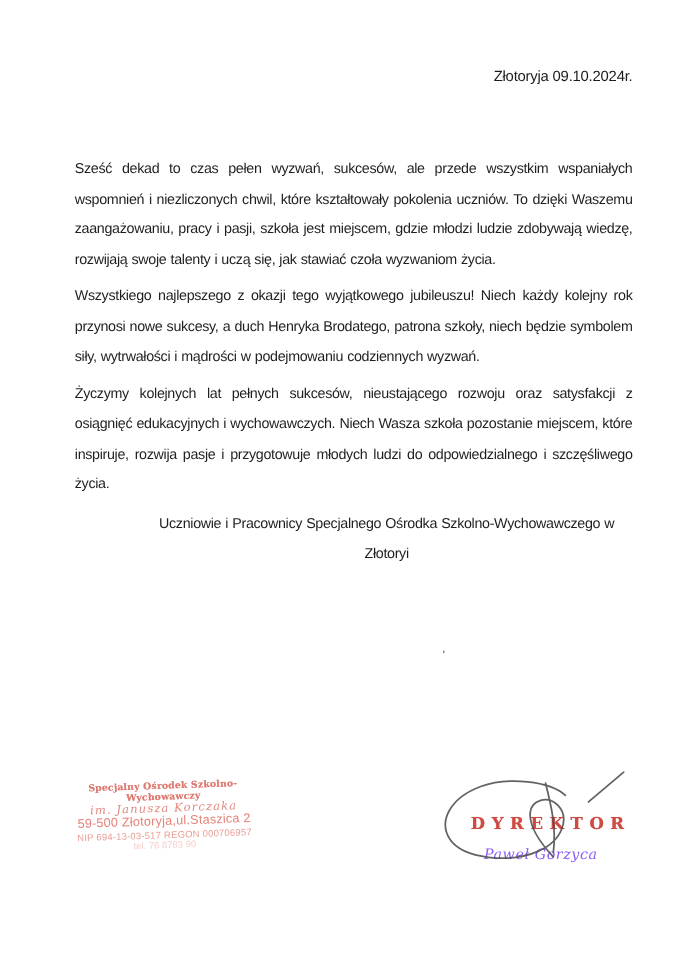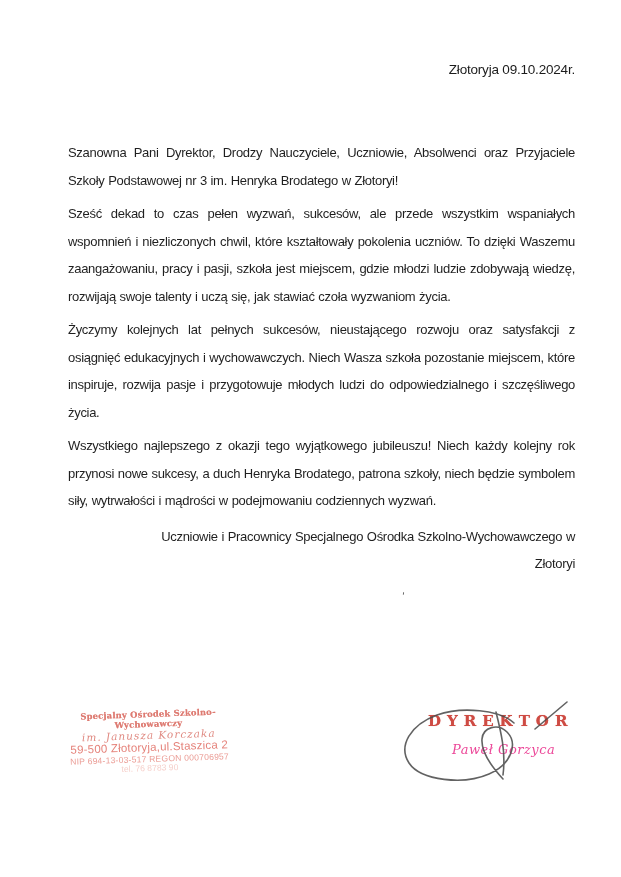--- a/index.html
+++ b/index.html
@@ -27,21 +27,21 @@
     line-height:27.5px;
     letter-spacing:-0.3px;
     word-spacing:0.4px;
   }
   .body-text p{
     margin:0 0 6px 0;
     text-align:justify;
   }
   .body-text p.closing{ text-align:left; }
   .body-text p.sig-line{
-    text-align:right;
+    text-align:center;
     margin-top:8px;
     padding-left:60px;
   }
   .stray-mark{
     position:absolute;
     top:590px;left:402px;
     font-size:11px;
     color:#555;
     transform:rotate(8deg);
   }
@@ -82,58 +82,57 @@
     letter-spacing:0.2px;
   }
   .stamp-left .s5{
     font-size:8.6px;
     color:#f3c3bd;
     opacity:0.8;
   }
   
   .stamp-dir{
     position:absolute;
-    top:712px;left:428px;
+    top:740px;left:428px;
     width:160px;
     user-select:none;
   }
   .stamp-dir .title{
     font-family:"DejaVu Serif", serif;
     font-weight:bold;
     font-size:15px;
     letter-spacing:6px;
     color:#ce4b43;
     text-shadow:0 0 0.7px #d9726b;
   }
   .stamp-dir .name{
     font-family:"DejaVu Serif", serif;
     font-style:italic;
     font-size:13px;
-    color:#ec4899;
-    margin:12px 0 0 24px;
+    color:#8b5cf6;
+    margin:12px 0 0 12px;
     letter-spacing:0.5px;
   }
   .signature-svg{
     position:absolute;
     top:692px;left:392px;
     pointer-events:none;
   }
 </style>
 </head>
 <body>
 
 <div class="page">
 
   <div class="date">Złotoryja 09.10.2024r.</div>
 
   <div class="body-text">
-    <p>Szanowna Pani Dyrektor, Drodzy Nauczyciele, Uczniowie, Absolwenci oraz Przyjaciele Szkoły Podstawowej nr 3 im. Henryka Brodatego w Złotoryi!</p>
     <p>Sześć dekad to czas pełen wyzwań, sukcesów, ale przede wszystkim wspaniałych wspomnień i niezliczonych chwil, które kształtowały pokolenia uczniów. To dzięki Waszemu zaangażowaniu, pracy i pasji, szkoła jest miejscem, gdzie młodzi ludzie zdobywają wiedzę, rozwijają swoje talenty i uczą się, jak stawiać czoła wyzwaniom życia.</p>
+    <p>Wszystkiego najlepszego z okazji tego wyjątkowego jubileuszu! Niech każdy kolejny rok przynosi nowe sukcesy, a duch Henryka Brodatego, patrona szkoły, niech będzie symbolem siły, wytrwałości i mądrości w podejmowaniu codziennych wyzwań.</p>
     <p>Życzymy kolejnych lat pełnych sukcesów, nieustającego rozwoju oraz satysfakcji z osiągnięć edukacyjnych i wychowawczych. Niech Wasza szkoła pozostanie miejscem, które inspiruje, rozwija pasje i przygotowuje młodych ludzi do odpowiedzialnego i szczęśliwego życia.</p>
-    <p>Wszystkiego najlepszego z okazji tego wyjątkowego jubileuszu! Niech każdy kolejny rok przynosi nowe sukcesy, a duch Henryka Brodatego, patrona szkoły, niech będzie symbolem siły, wytrwałości i mądrości w podejmowaniu codziennych wyzwań.</p>
     <p class="sig-line">Uczniowie i Pracownicy Specjalnego Ośrodka Szkolno-Wychowawczego w Złotoryi</p>
   </div>
 
   <span class="stray-mark">'</span>
 
   <div class="stamp-left">
     <div class="s1">Specjalny Ośrodek Szkolno-Wychowawczy</div>
     <div class="s2">im. Janusza Korczaka</div>
     <div class="s3">59-500 Złotoryja,ul.Staszica 2</div>
     <div class="s4">NIP 694-13-03-517  REGON 000706957</div>

